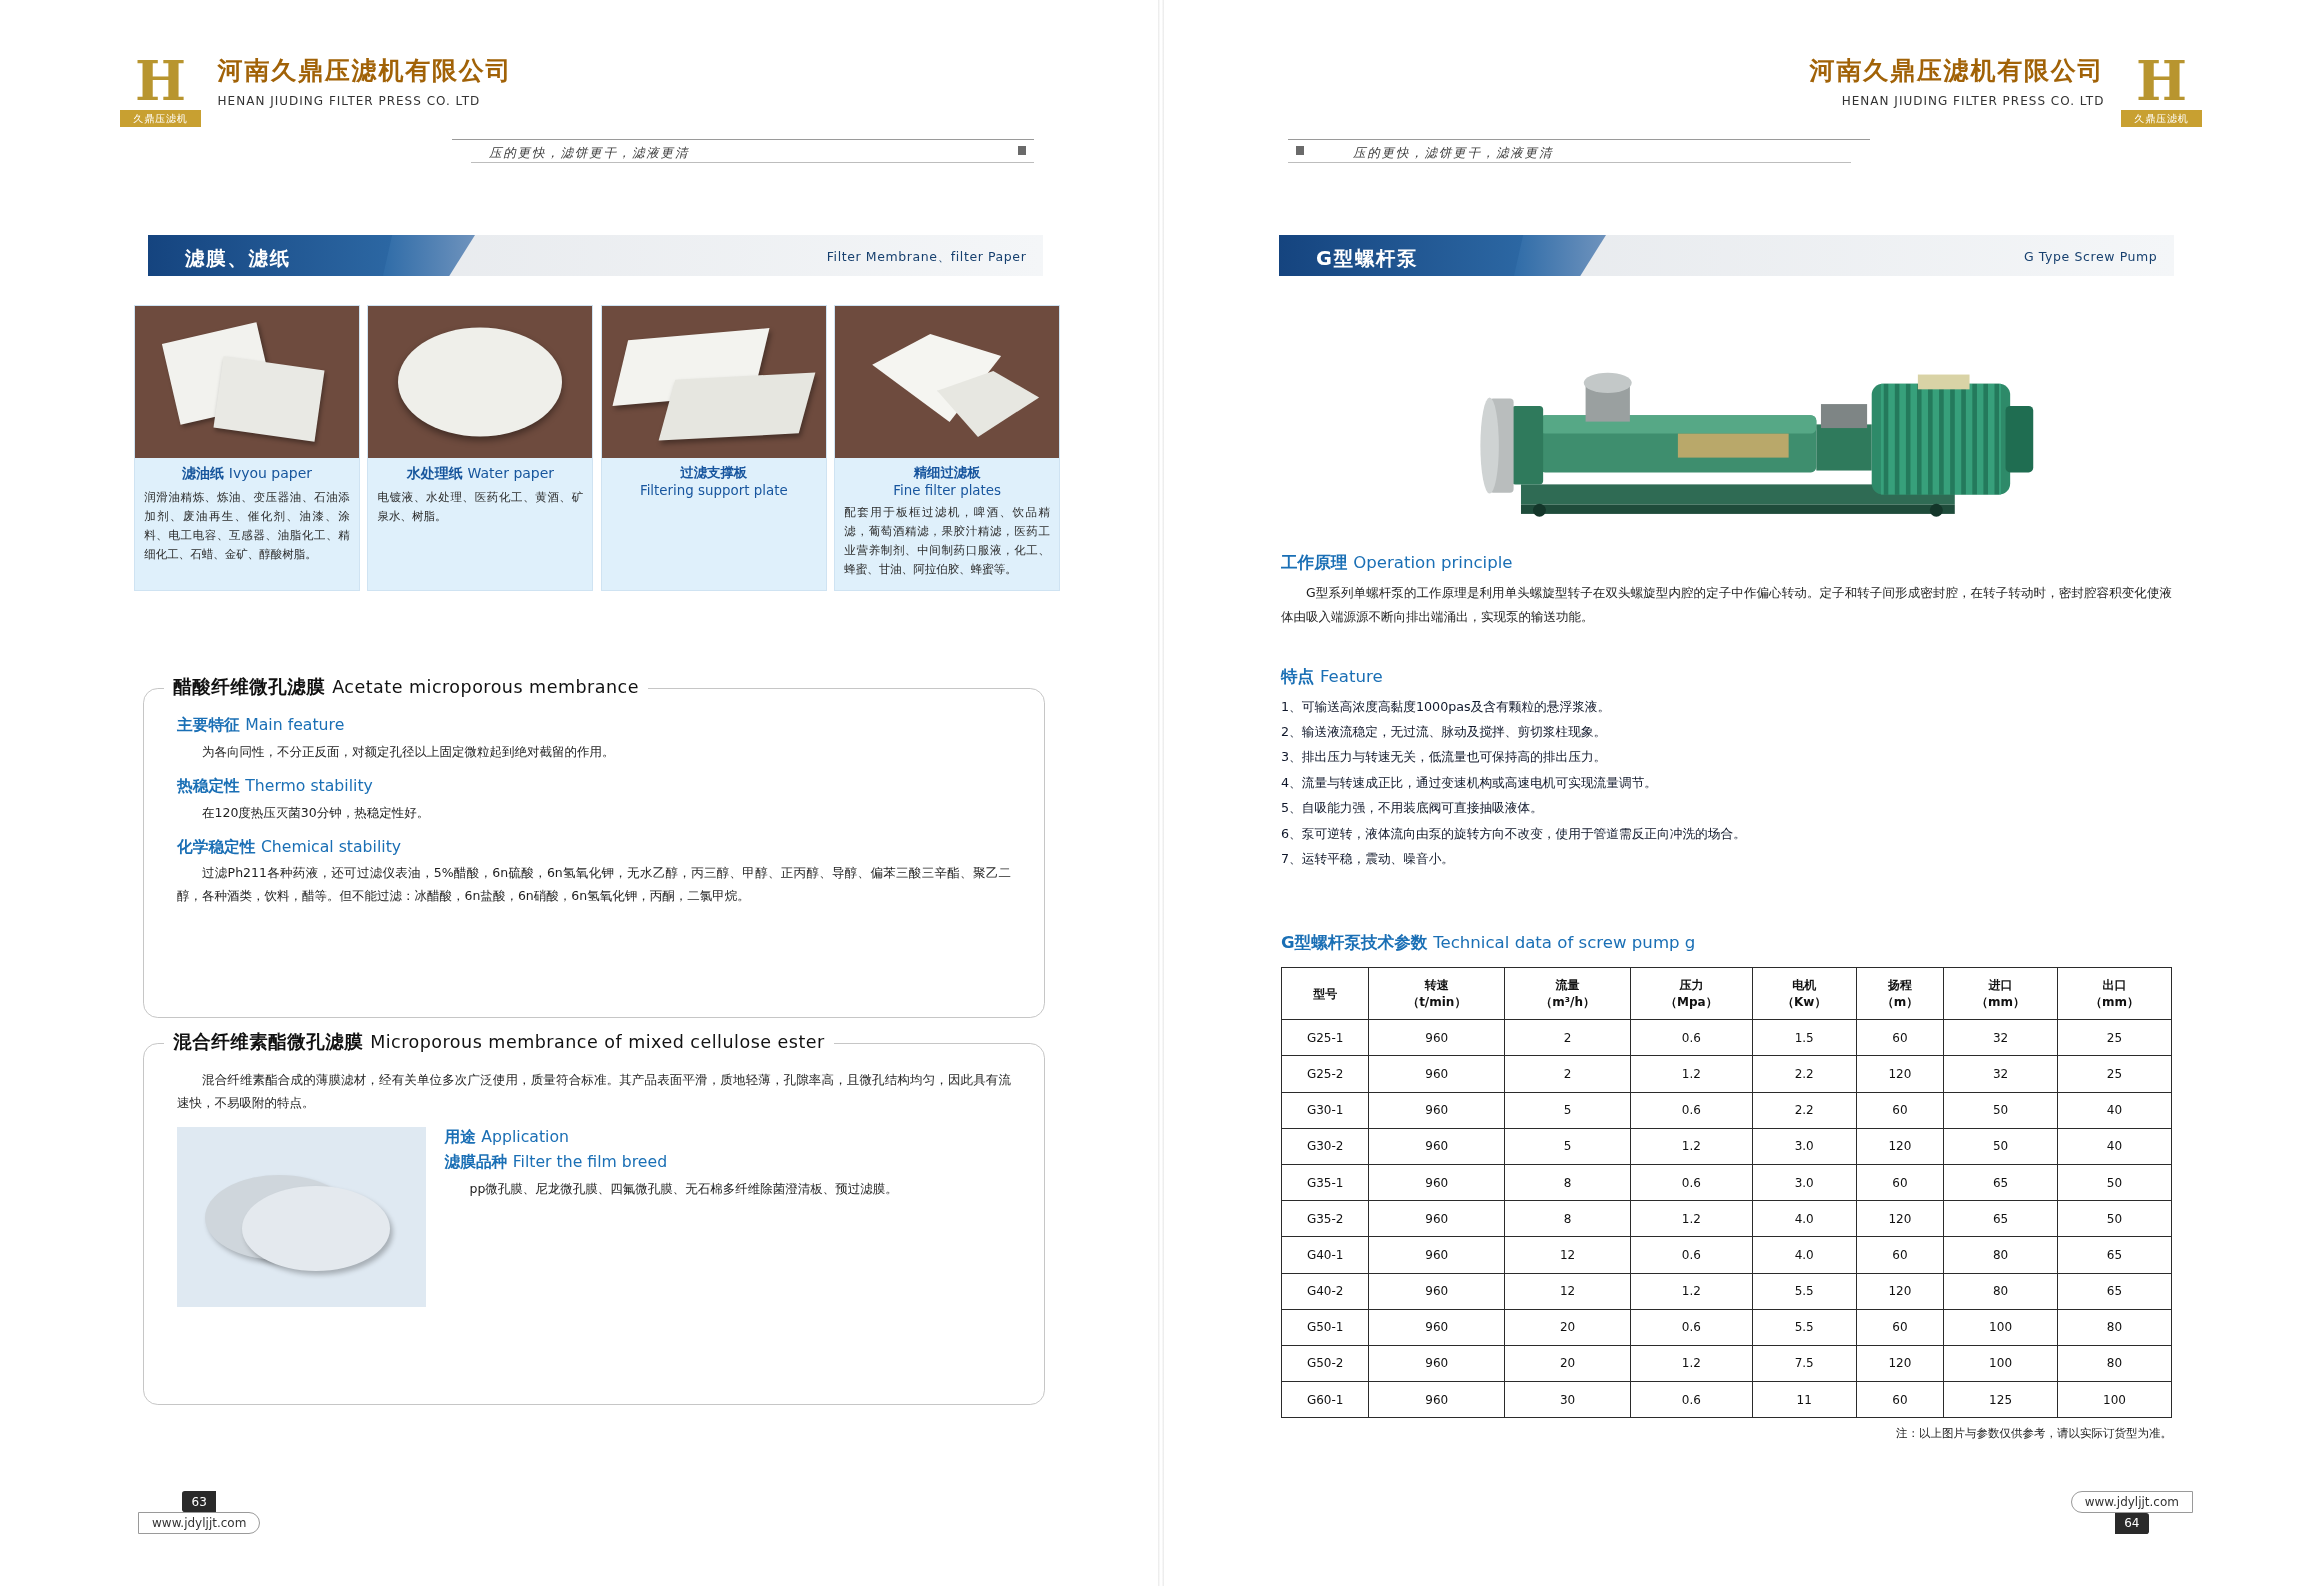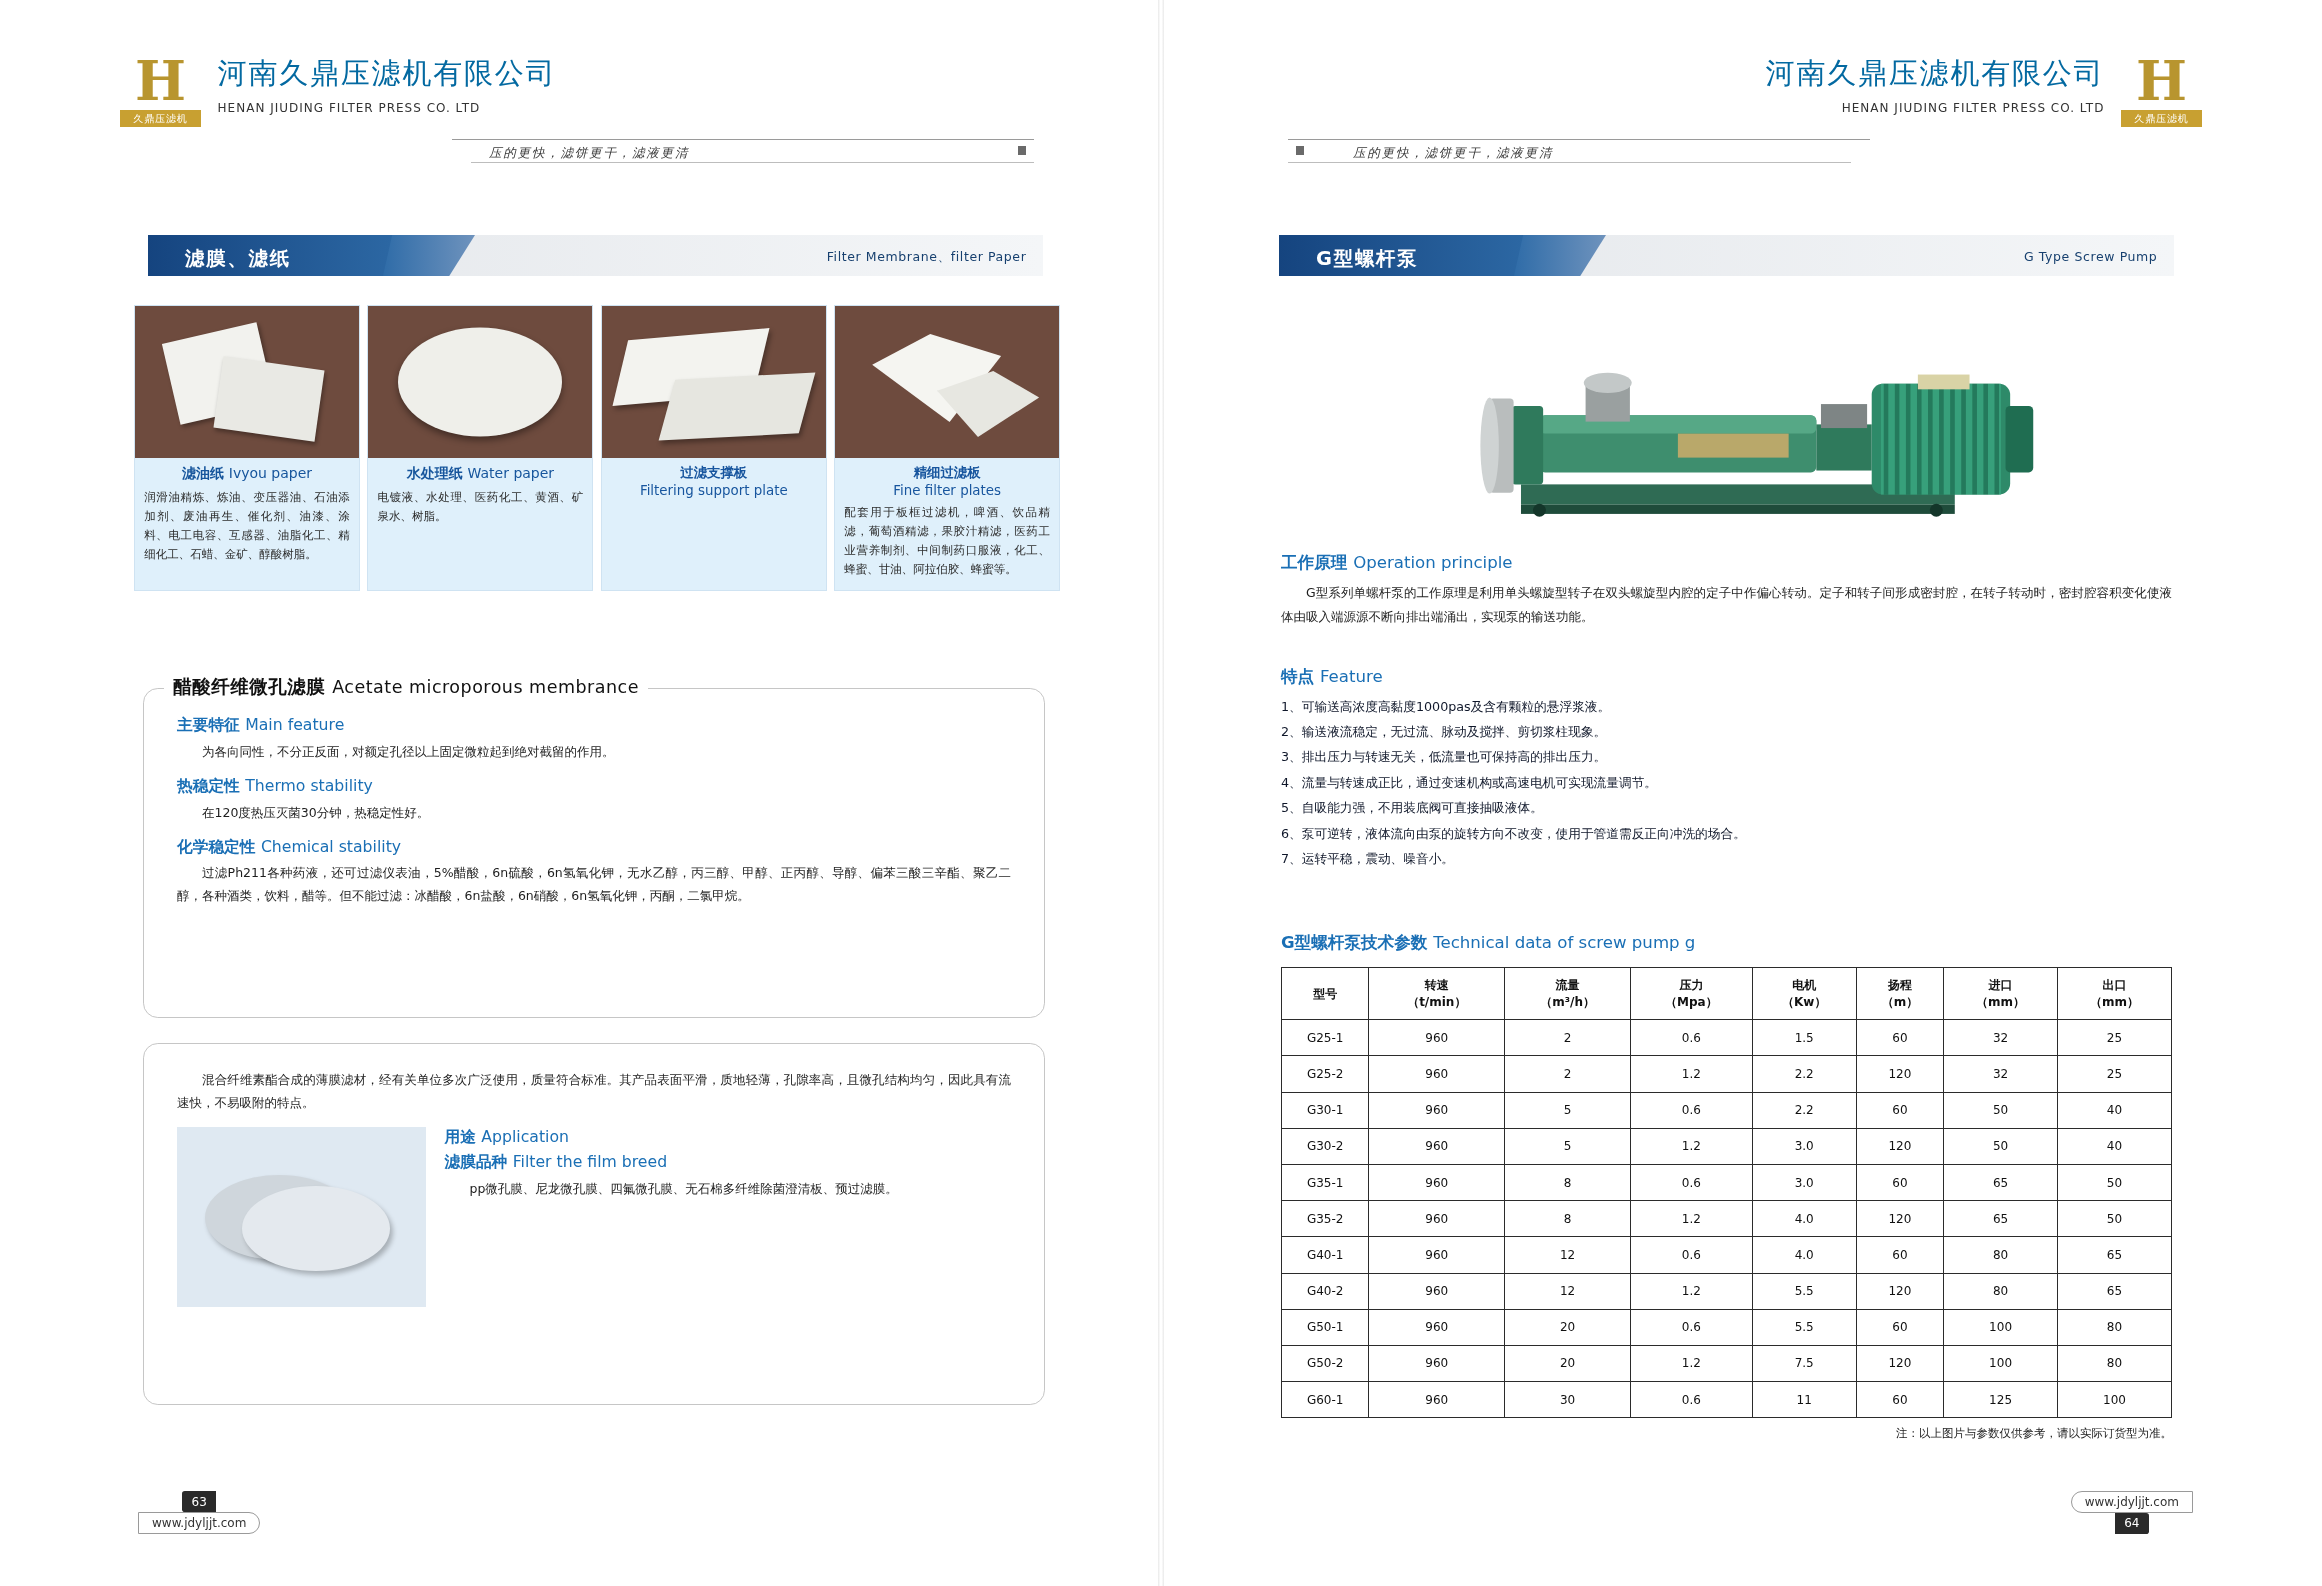--- a/index.html
+++ b/index.html
@@ -22,21 +22,21 @@
   .hdr.right{left:118px;width:923px;}
   .logo{width:81px;height:74px;position:relative;flex:0 0 81px;}
   .logo .mark{
     font-size:54px;line-height:54px;color:#b8952f;font-weight:bold;
     font-family:"DejaVu Serif","Liberation Serif",serif;text-align:center;
   }
   .logo .sub{
     font-size:10px;color:#ffffff;background:#c8a031;text-align:center;
     letter-spacing:0.9px;padding:1.8px 0;margin-top:1.8px;
   }
-  .cn-name{font-size:29px;font-weight:normal;color:#0369a1;letter-spacing:1.8px;
+  .cn-name{font-size:25px;font-weight:bold;color:#a16207;letter-spacing:1.8px;
     font-family:"DejaVu Sans","Liberation Sans",sans-serif;}
   .en-name{font-size:12px;color:#333;letter-spacing:1px;margin-top:6.5px;}
   .slogan-bar{position:relative;height:28px;margin-top:9.2px;font-style:italic;}
   .slogan-text{font-size:12.5px;color:#3a3a3a;letter-spacing:1.8px;}
   .rule{height:0.9px;background:#9a9a9a;}
   .rule.thin{height:0.9px;background:#bdbdbd;}
   .sq{width:8.3px;height:8.3px;background:#6a6a6a;display:inline-block;}
 
   
   .sect{position:absolute;height:41px;}
@@ -209,20 +209,24 @@
 
         <div class="sub-h">
           <span>化学稳定性</span>
           <span class="en">Chemical stability</span>
         </div>
         <div class="para">过滤Ph211各种药液，还可过滤仪表油，5%醋酸，6n硫酸，6n氢氧化钾，无水乙醇，丙三醇、甲醇、正丙醇、导醇、偏苯三酸三辛酯、聚乙二醇，各种酒类，饮料，醋等。但不能过滤：冰醋酸，6n盐酸，6n硝酸，6n氢氧化钾，丙酮，二氯甲烷。</div>
       </div>
     </div>
 
     <div class="rbox" style="left:143px;top:1043px;width:900px;height:360px;">
+      <div class="title">
+        <span>混合纤维素酯微孔滤膜</span>
+        <span class="en">Microporous membrance of mixed cellulose ester</span>
+      </div>
       <div style="padding:24px 33px 0 33px;">
         <div class="para">混合纤维素酯合成的薄膜滤材，经有关单位多次广泛使用，质量符合标准。其产品表面平滑，质地轻薄，孔隙率高，且微孔结构均匀，因此具有流速快，不易吸附的特点。</div>
         <div style="display:flex;gap:18.5px;margin-top:13px;">
           <div style="flex:0 0 249px;">
             <div style="width:249px;height:180px;background:#dfe9f2;position:relative;overflow:hidden;">
               <div style="position:absolute;left:28px;top:48px;width:148px;height:85px;border-radius:50%;background:#cfd6dc;box-shadow:2.8px 3.7px 5.5px rgba(0,0,0,.25);"></div>
               <div style="position:absolute;left:65px;top:59px;width:148px;height:85px;border-radius:50%;background:#e4e9ee;box-shadow:2.8px 3.7px 5.5px rgba(0,0,0,.25);"></div>
             </div>
           </div>
           <div style="flex:1;">

